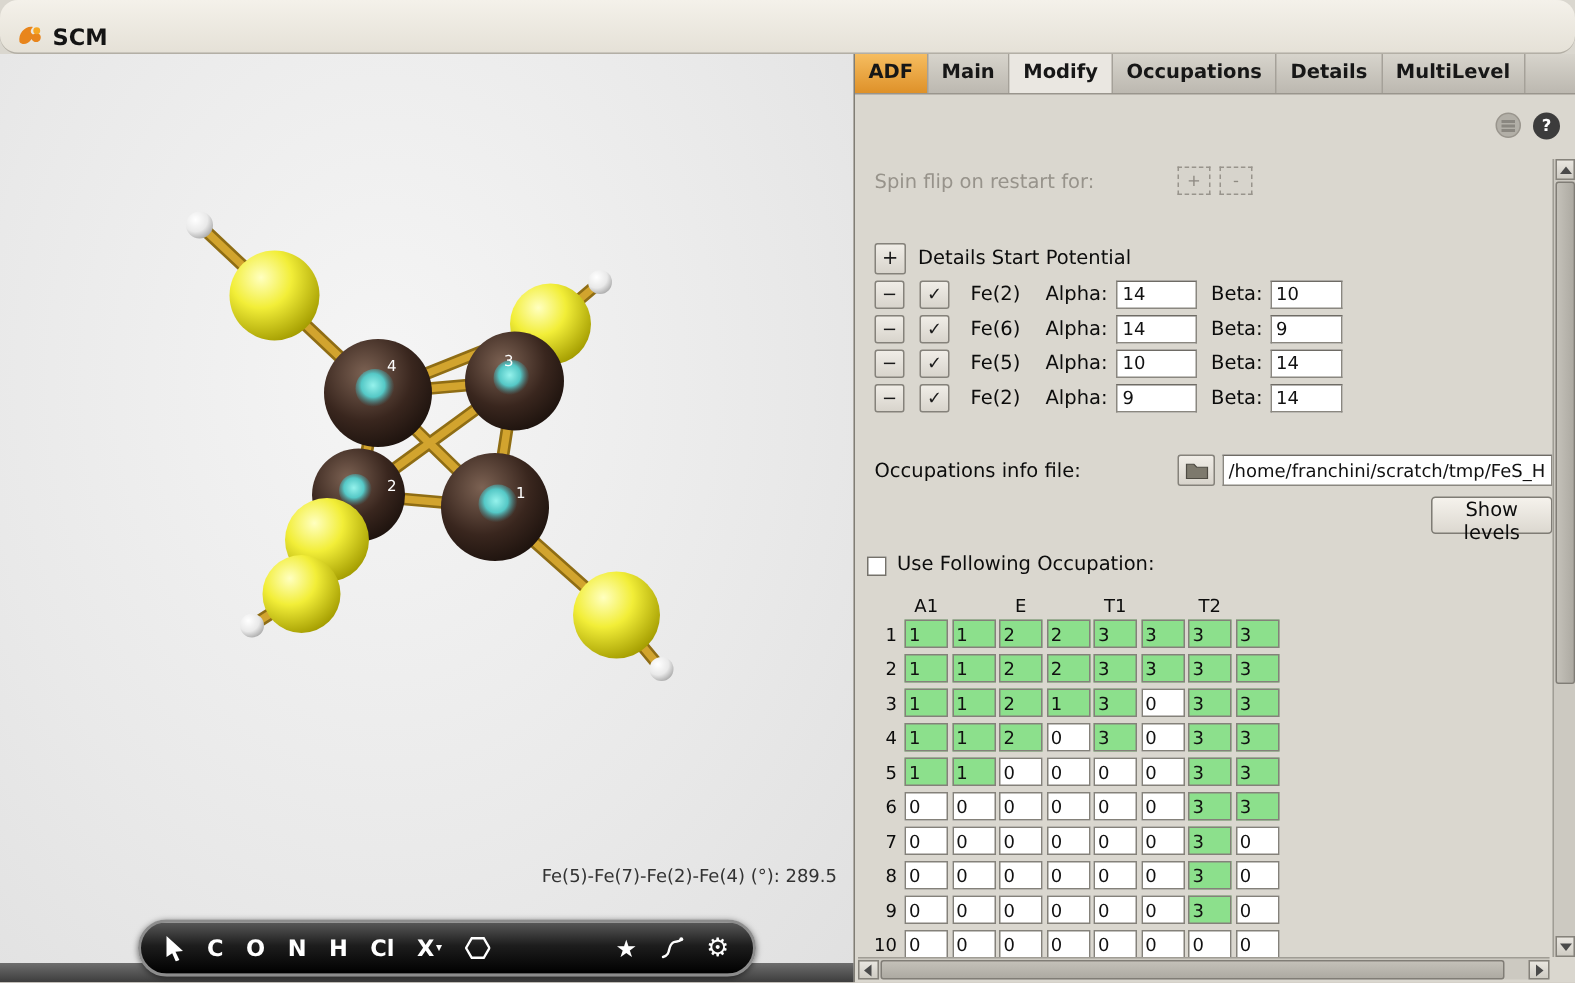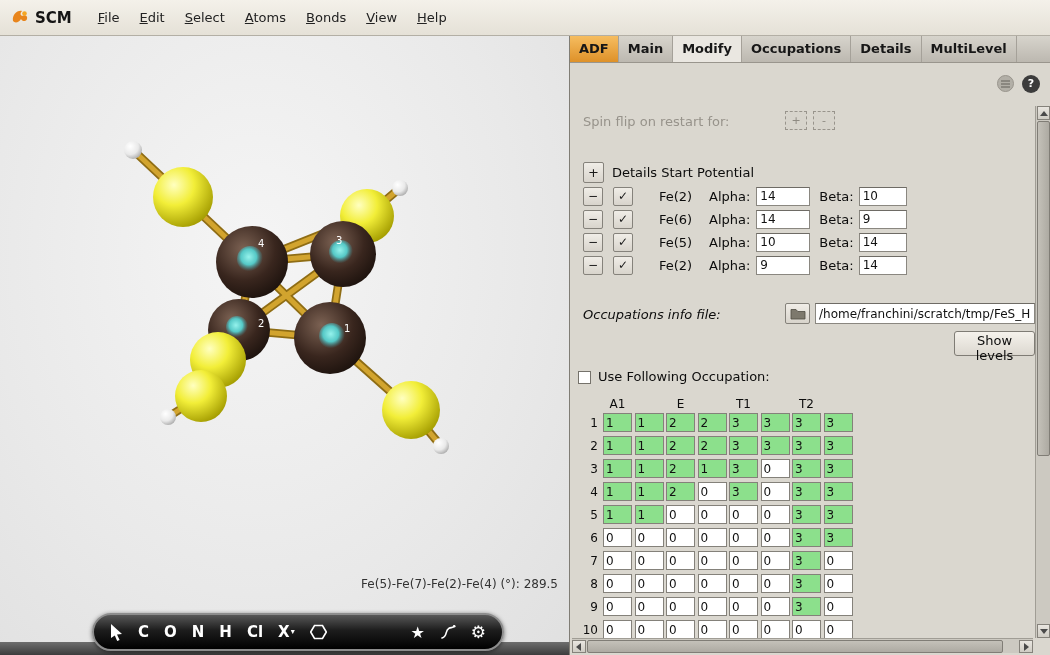--- a/index.html
+++ b/index.html
@@ -2,21 +2,21 @@
 <html><head>
 <meta charset="utf-8">
 <style>
   html,body{margin:0;padding:0;background:#cfccc4;}
   .app{position:relative;width:1050px;height:655px;background:#dad7cf;overflow:hidden;
        font-family:"DejaVu Sans","Liberation Sans",sans-serif;font-size:13px;color:#1a1a1a;}
 
   
   .menubar{position:absolute;top:0;left:0;width:1050px;height:36px;box-sizing:border-box;
            background:linear-gradient(#f4f1ea,#e5e1d7);border-bottom:1px solid #b3afa5;
-           display:flex;align-items:center;}
+           display:flex;align-items:flex-end;border-radius:12px;}
   .logo{display:flex;align-items:center;gap:5px;padding:0 16px 0 10px;}
   .logo-text{font-weight:bold;font-size:15px;color:#141414;}
   .menu-items{display:flex;}
   .menu-item{padding:0 10px;height:36px;line-height:36px;font-size:13px;color:#222;cursor:default;}
   .menu-item u{text-decoration:underline;}
 
   
   .viewer{position:absolute;top:36px;left:0;width:570px;height:619px;box-sizing:border-box;
           background:radial-gradient(ellipse at 45% 35%, #f5f5f5 0%, #e9e9e9 60%, #e0e0e0 100%);
           border-right:1px solid #807d75;}
@@ -72,30 +72,30 @@
   .sf-minus{left:243px;}
 
   .sq-btn{box-sizing:border-box;width:20px;height:19px;padding:0;font-family:inherit;
           background:linear-gradient(#f0ede7,#d8d4cc);border:1px solid #85827b;border-radius:2px;
           font-size:12px;color:#1a1a1a;text-align:center;line-height:15px;}
   .msp-add{position:absolute;left:13px;top:56px;width:21px;height:21px;font-size:13px;}
   .msp-title{position:absolute;left:42px;top:59px;font-size:13px;color:#0c0c0c;}
   .msp-rows{position:absolute;left:13px;top:80px;}
   .msp-row{display:flex;align-items:center;height:20px;margin-bottom:3px;}
   .msp-check{margin-left:10px;font-weight:bold;}
-  .atom-label{margin-left:26px;width:40px;font-size:13px;color:#0c0c0c;}
+  .atom-label{margin-left:14px;width:40px;font-size:13px;color:#0c0c0c;}
   .ab-label{font-size:13px;color:#0c0c0c;}
   .alpha-lbl{margin-left:10px;}
   .beta-lbl{margin-left:9px;}
   .num-input{box-sizing:border-box;height:19px;background:#fff;border:1px solid #8a8780;
              border-top-color:#6e6b65;font-size:12px;padding:0 3px;font-family:inherit;color:#111;}
   .alpha-input{width:54px;margin-left:6px;}
   .beta-input{width:48px;margin-left:5px;}
 
-  .occfile-label{position:absolute;left:13px;top:201px;font-size:13px;color:#0c0c0c;font-style:italic;}
+  .occfile-label{position:absolute;left:13px;top:201px;font-size:13px;color:#0c0c0c;}
   .folder-btn{position:absolute;left:215px;top:197px;width:25px;height:21px;box-sizing:border-box;
               background:linear-gradient(#f0ede7,#d8d4cc);border:1px solid #85827b;border-radius:2px;
               padding:0;display:flex;align-items:center;justify-content:center;}
   .file-input{position:absolute;left:245px;top:197px;width:220px;height:21px;box-sizing:border-box;
               background:#fff;border:1px solid #8a8780;border-top-color:#6e6b65;
               font-size:12px;padding:0 3px;font-family:inherit;color:#111;}
   .showlevels-btn{position:absolute;left:384px;top:225px;width:81px;height:25px;box-sizing:border-box;
               background:linear-gradient(#f5f2ec,#dcd8d0);border:1px solid #7f7c75;border-radius:3px;
               font-size:13px;font-family:inherit;color:#0c0c0c;}
 
@@ -143,29 +143,20 @@
 <div class="app">
 
   <div class="menubar">
     <div class="logo">
       <svg width="20" height="20" viewBox="0 0 20 20">
         <path d="M3 13 C2 7 7 2 12 3 C10 5 10 7 12 8 C15 6 18 8 17 11 C16 14 12 13.5 11 11 C9 14.5 5 15.5 3 13 Z" fill="#e8851c"></path>
         <circle cx="14.5" cy="5.5" r="2.3" fill="#f5a623"></circle>
       </svg>
       <span class="logo-text">SCM</span>
     </div>
-    <div class="menu-items">
-        <div class="menu-item"><u>F</u>ile</div>
-        <div class="menu-item"><u>E</u>dit</div>
-        <div class="menu-item"><u>S</u>elect</div>
-        <div class="menu-item"><u>A</u>toms</div>
-        <div class="menu-item"><u>B</u>onds</div>
-        <div class="menu-item"><u>V</u>iew</div>
-        <div class="menu-item"><u>H</u>elp</div>
-      </div>
   </div>
 
   <div class="viewer">
     <svg class="molecule-svg" width="570" height="560" viewBox="0 0 570 560">
       <defs>
         <radialGradient id="gS" cx="35%" cy="30%" r="75%">
           <stop offset="0%" stop-color="#ffffc0"></stop>
           <stop offset="45%" stop-color="#f2ee38"></stop>
           <stop offset="100%" stop-color="#a39c00"></stop>
         </radialGradient>

